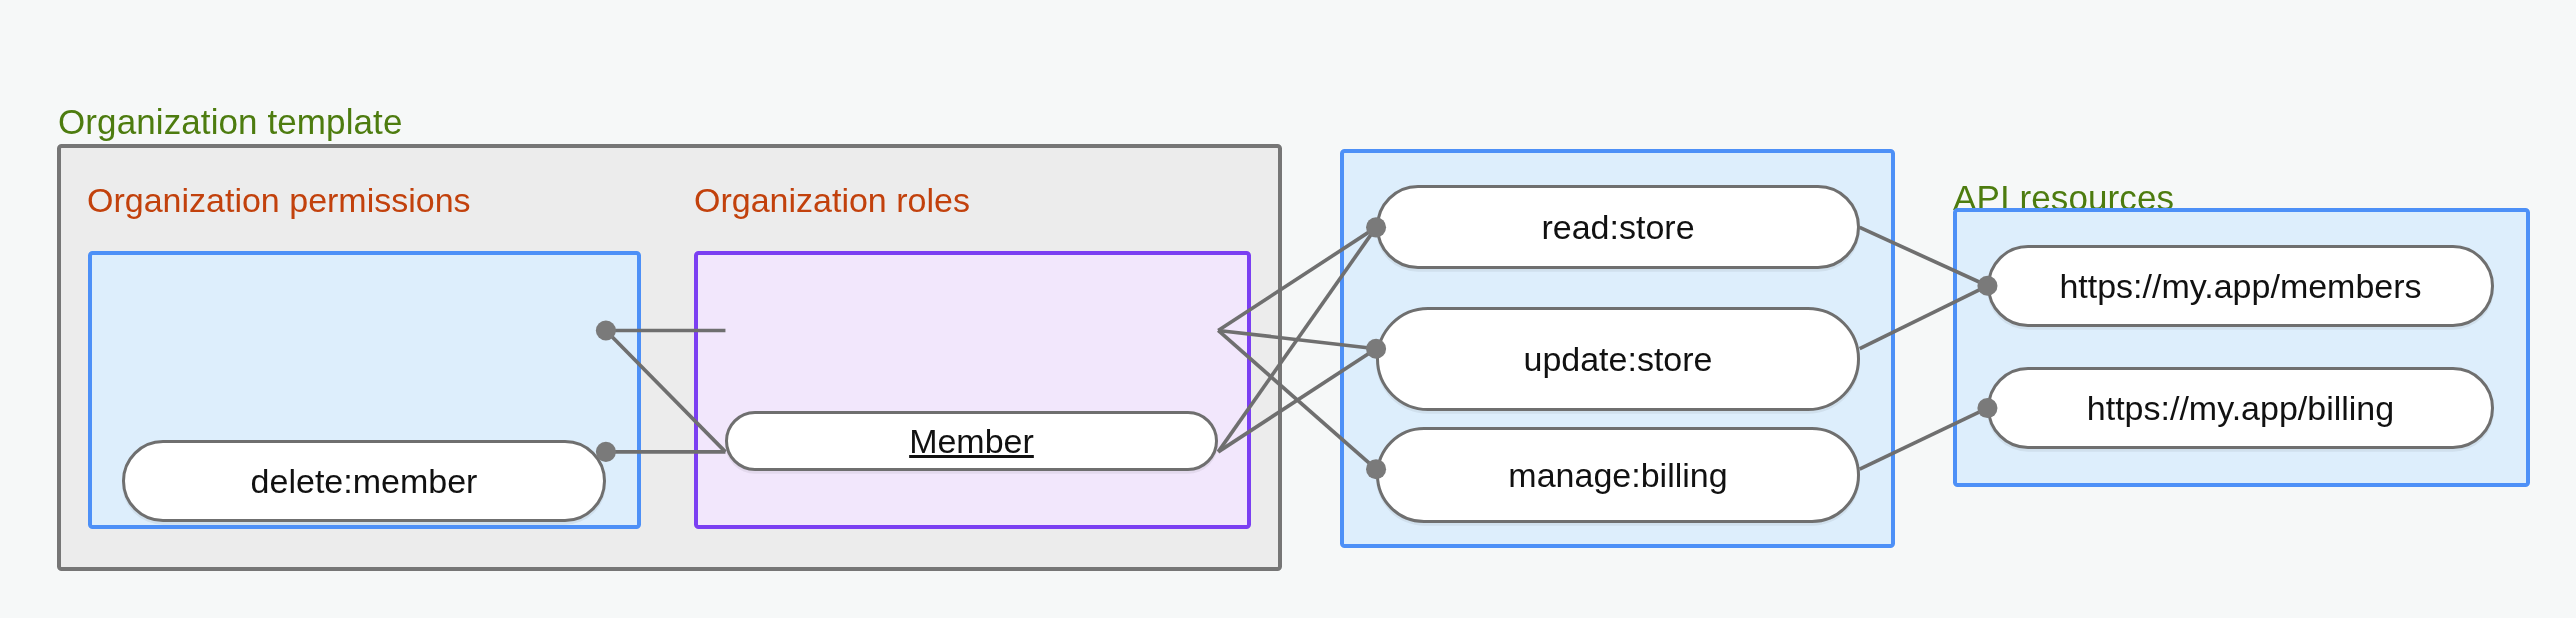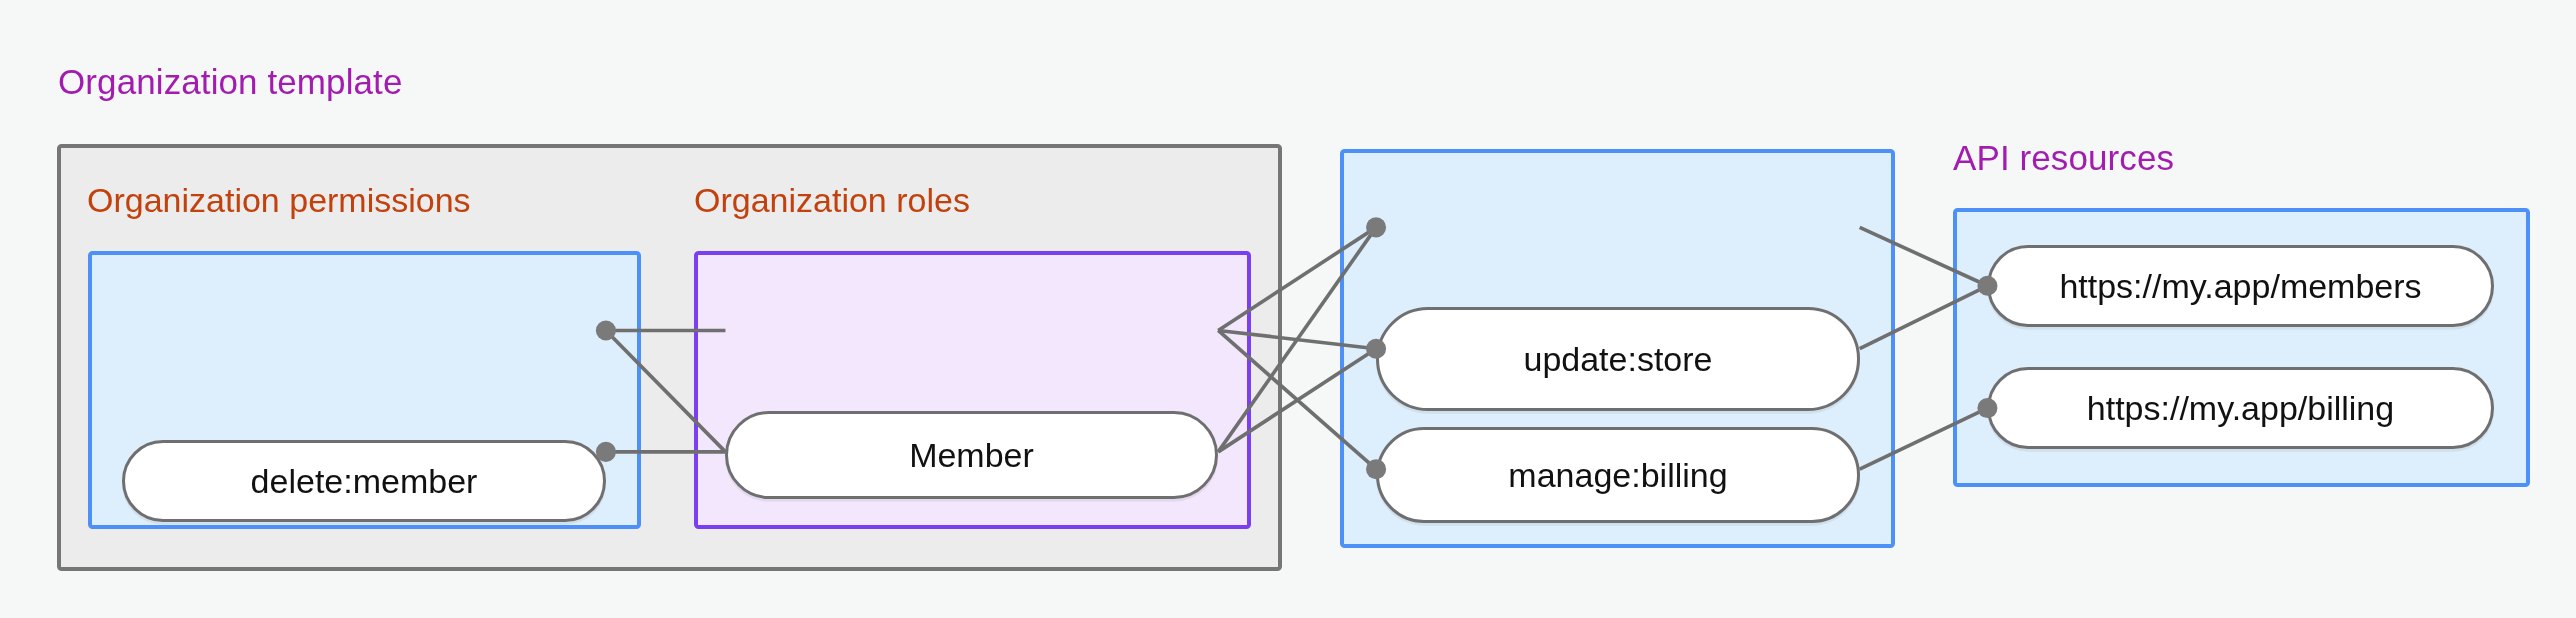--- a/index.html
+++ b/index.html
@@ -4,22 +4,22 @@
 <style>
   html,body{margin:0;padding:0;}
   body{
     width:2576px;height:619px;
     background:#f6f8f8;
     font-family:"Liberation Sans","DejaVu Sans",sans-serif;
     overflow:hidden;position:relative;
   }
   #stage{position:absolute;inset:0;background:#f6f8f8;border-radius:24px;}
   .grp-label{
-    position:absolute;color:#a21caf;font-size:35px;line-height:1;
-    white-space:nowrap;letter-spacing:0.1px;
+    position:absolute;color:#4d7c0f;font-size:35px;line-height:1;
+    white-space:nowrap;letter-spacing:0.1px;margin-top:40px;
   }
   .sub-label{
     position:absolute;color:#c2410c;font-size:34px;line-height:1;white-space:nowrap;
   }
   .container{position:absolute;box-sizing:border-box;}
   .gray-box{
     background:#ececec;border:4.6px solid #767676;border-radius:4.6px;
   }
   .blue-box{
     background:#ddeefc;border:4.6px solid #4d90f7;border-radius:4.6px;
@@ -55,24 +55,25 @@
   <div class="sub-label" style="left:694px;top:183px;">Organization roles</div>
 
   <div class="container blue-box" style="left:88px;top:251px;width:553px;height:278px;"></div>
 
 
   <div class="pill" style="left:122px;top:429px;width:484px;height:82px;margin-top:11px;">delete:member</div>
 
   <div class="container purple-box" style="left:694px;top:251px;width:557px;height:278px;"></div>
 
 
-  <div class="pill" style="left:725px;top:411px;width:493px;height:88px;">Member</div>
+  <div class="pill" style="left:725px;top:411px;width:493px;height:60px;text-decoration:underline;">Member</div>
 
   <div class="container blue-box" style="left:1340px;top:149px;width:555px;height:399px;"></div>
 
+  <div class="pill" style="left:1376px;top:185px;width:484px;height:84px;">read:store</div>
 
   <div class="pill" style="left:1376px;top:307px;width:484px;height:104px;">update:store</div>
 
   <div class="pill" style="left:1376px;top:427px;width:484px;height:96px;">manage:billing</div>
 
   <div class="container blue-box" style="left:1953px;top:208px;width:577px;height:279px;"></div>
 
   <div class="pill" style="left:1987px;top:245px;width:507px;height:82px;text-align:right;">https://my.app/members</div>
 
   <div class="pill" style="left:1987px;top:367px;width:507px;height:82px;">https://my.app/billing</div>

